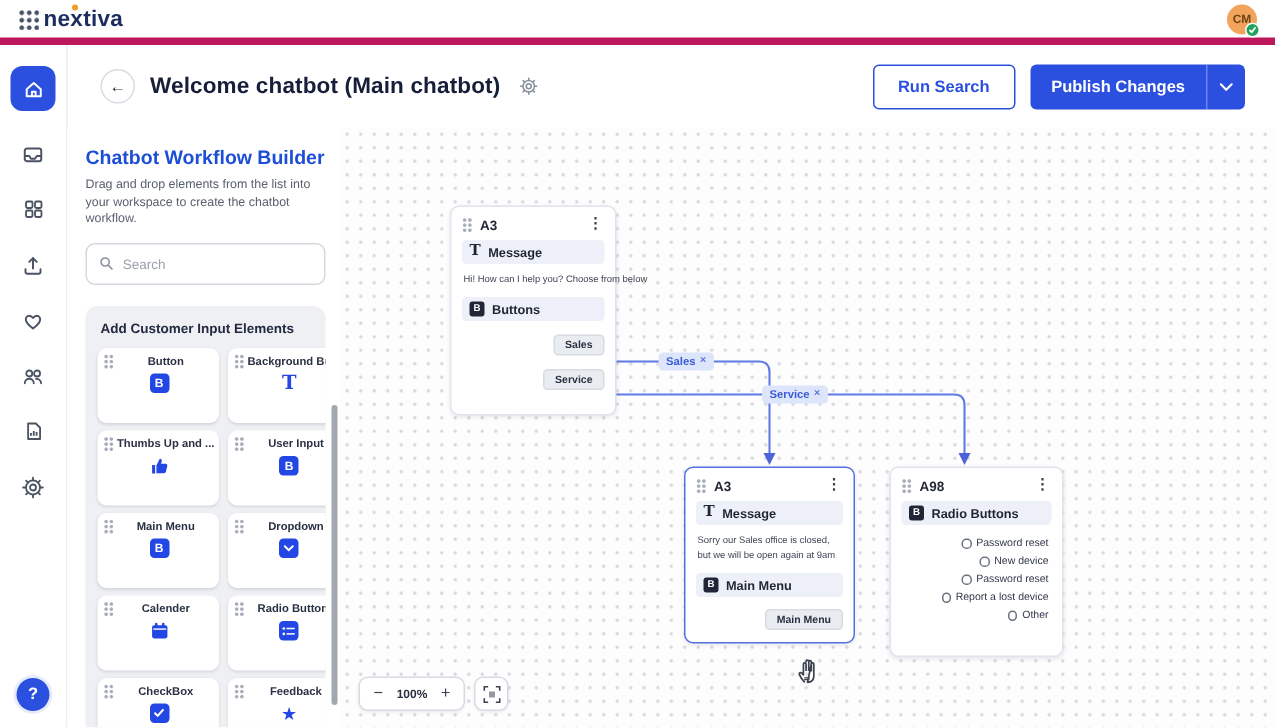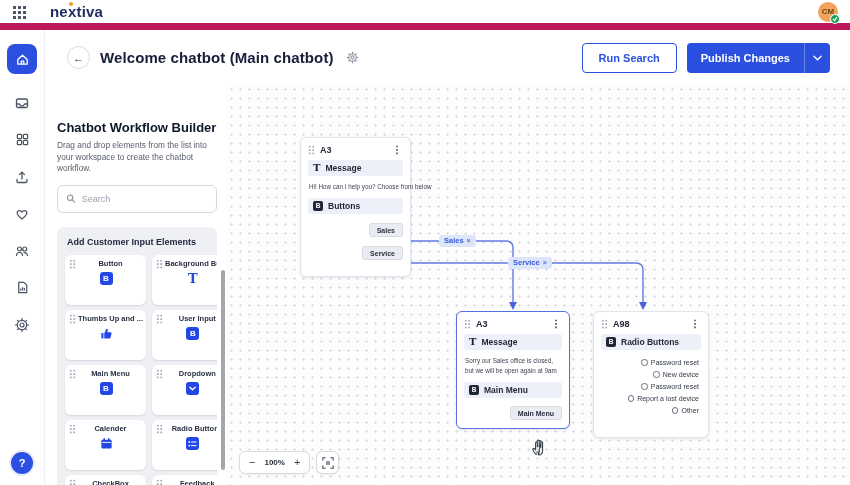--- a/index.html
+++ b/index.html
@@ -1,20 +1,20 @@
 <!DOCTYPE html>
 <html><head>
 <meta charset="utf-8">
 <style>
   * { margin:0; padding:0; box-sizing:border-box; }
   html,body { width:850px; height:485px; font-family:"Liberation Sans", sans-serif; background:#fff; overflow:hidden; }
   .screen { position:relative; width:850px; height:485px; background:#fff; overflow:hidden; }
 
   
-  .topbar { height:30px; display:flex; align-items:center; padding:0 12px; gap:24px; background:#fff; border-bottom:7px solid #be185d; position:relative; z-index:5; }
+  .topbar { height:30px; display:flex; align-items:center; padding:0 12px; gap:3px; background:#fff; border-bottom:5px solid #be185d; position:relative; z-index:5; }
   .waffle { width:14px; height:14px; background-image:radial-gradient(circle,#4a5468 1.4px,transparent 1.8px); background-size:5px 5px; background-position:0 0; }
   .logo { font-size:15px; font-weight:800; color:#1d2c5f; letter-spacing:.2px; position:relative; line-height:1; }
   .logo::after { content:""; position:absolute; left:19px; top:-2px; width:4px; height:4px; border-radius:50%; background:#f59a23; }
   .avatar { margin-left:auto; width:20px; height:20px; border-radius:50%; background:#f2a35c; color:#6d4716; font-size:8px; font-weight:bold; display:grid; place-items:center; position:relative; }
   .avatar-badge { position:absolute; right:-2px; bottom:-2px; width:10px; height:10px; border-radius:50%; background:#1fa35c; border:1.5px solid #fff; display:grid; place-items:center; }
 
   
   .app { display:flex; height:455px; }
   .rail { width:45px; border-right:1px solid #eceef2; display:flex; flex-direction:column; align-items:center; padding-top:14px; gap:20px; position:relative; background:#fff; flex:none; }
   .rail-item { width:17px; height:17px; color:#4a5263; display:grid; place-items:center; cursor:pointer; }
@@ -30,21 +30,21 @@
   .header-actions { margin-left:auto; display:flex; align-items:center; gap:10px; }
   .btn-outline { height:30px; padding:0 16px; border:1.5px solid #2b50e0; border-radius:4px; background:#fff; color:#2b50e0; font-size:11px; font-weight:bold; display:flex; align-items:center; cursor:pointer; }
   .btn-split { height:30px; display:flex; align-items:stretch; background:#2b50e0; border-radius:4px; color:#fff; overflow:hidden; }
   .btn-split-main { padding:0 14px; font-size:11px; font-weight:bold; display:flex; align-items:center; cursor:pointer; }
   .btn-split-caret { width:26px; display:grid; place-items:center; border-left:1px solid rgba(255,255,255,.3); cursor:pointer; }
 
   .content-body { flex:1; display:flex; min-height:0; }
 
   
   .panel { width:182px; flex:none; padding:12px 10px 0 12px; position:relative; background:#fff; }
-  .panel-title { font-size:13px; font-weight:800; color:#0f172a;margin-top:23px; }
+  .panel-title { font-size:13px; font-weight:800; color:#1d4ed8; }
   .panel-sub { font-size:8.3px; color:#59606e; line-height:1.4; margin-top:5px; }
   .search-box { margin-top:10px; height:28px; border:1px solid #d5d8de; border-radius:6px; background:#fff; display:flex; align-items:center; gap:6px; padding:0 8px; }
   .search-box input { border:none; outline:none; width:100%; font-size:9px; font-family:"Liberation Sans",sans-serif; color:#333; background:transparent; }
   .search-box input::placeholder { color:#9aa1ad; }
   .elements { margin-top:14px; background:#eef0f3; border-radius:8px; padding:8px; height:290px; overflow:hidden; }
   .elements-title { font-size:9px; font-weight:800; color:#222941; margin:2px 0 8px 2px; }
   .el-grid { display:grid; grid-template-columns:1fr 1fr; gap:5px 6px; }
   .el-card { background:#fff; border-radius:6px; box-shadow:0 1px 2px rgba(25,35,65,.12); min-height:38px; padding:4px 3px 19px 4px; cursor:grab; }
   .el-top { display:flex; align-items:center; gap:2px; }
   .drag-dots { width:7px; height:10px; flex:none; background-image:radial-gradient(circle,#a5abb8 1px,transparent 1.3px); background-size:3.5px 3.4px; }

